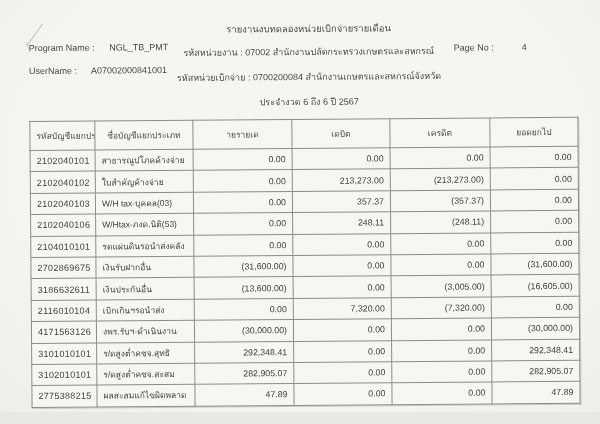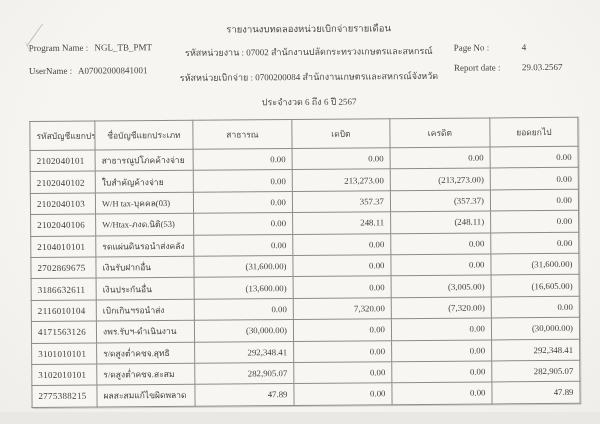--- a/index.html
+++ b/index.html
@@ -10,21 +10,20 @@
     overflow: hidden;
     background: #e9e8e4;
     font-family: "Liberation Sans", "DejaVu Sans", sans-serif;
   }
   .sheet {
     position: relative;
     width: 600px;
     height: 412px;
     background: radial-gradient(ellipse at 50% 40%, #f6f5f2 60%, #efeeea 100%);
     color: #413f3c;
-    font-family: Liberation Serif, serif;
   }
   .sheet-inner {
     position: absolute;
     inset: 0;
     transform: rotate(-0.45deg);
     transform-origin: 50% 50%;
   }
   .pencil-mark {
     position: absolute;
     left: 20px;
@@ -41,21 +40,21 @@
     color: #4a4845;
   }
   .hdr-left {
     position: absolute;
     left: 30px;
     top: 41px;
     font-size: 9px;
     color: #4a4845;
   }
   .hdr-left .line { margin-bottom: 13px; white-space: nowrap; }
-  .hdr-left .lbl { margin-right: 4px; }
+  .hdr-left .lbl { margin-right: 12px; }
   .hdr-center {
     position: absolute;
     left: 150px;
     top: 45px;
     width: 320px;
     text-align: center;
     font-size: 9px;
     color: #4a4845;
   }
   .hdr-center .line { margin-bottom: 11px; white-space: nowrap; }
@@ -125,41 +124,37 @@
     <div class="hdr-center">
       <div class="line">รหัสหน่วยงาน : 07002 สำนักงานปลัดกระทรวงเกษตรและสหกรณ์</div>
       <div class="line">รหัสหน่วยเบิกจ่าย : 0700200084 สำนักงานเกษตรและสหกรณ์จังหวัด</div>
       <div class="line">ประจำงวด 6 ถึง 6 ปี 2567</div>
     </div>
 
     <div class="hdr-right">
       <div class="pair">
         <span class="lbl">Page No :</span>
         <span class="val">4</span>
-      </div>
-      <div class="pair">
-        <span class="lbl">Report date :</span>
-        <span class="val">29.03.2567</span>
       </div>
     </div>
 
     <table class="tb">
       <colgroup>
         <col style="width:65px">
           <col style="width:98px">
           <col style="width:99px">
         <col style="width:98px">
           <col style="width:100px">
           <col style="width:88px">
       </colgroup>
       <thead>
         <tr>
             <th>รหัสบัญชีแยกประเภท</th>
             <th>ชื่อบัญชีแยกประเภท</th>
-            <th>สาธารณ</th>
+            <th>ายรายเด</th>
             <th>เดบิต</th>
             <th>เครดิต</th>
             <th>ยอดยกไป</th>
           </tr>
       </thead>
       <tbody>
           <tr>
             <td class="code">2102040101</td>
             <td class="name">สาธารณูปโภคค้างจ่าย</td>
             <td class="num">0.00</td>

